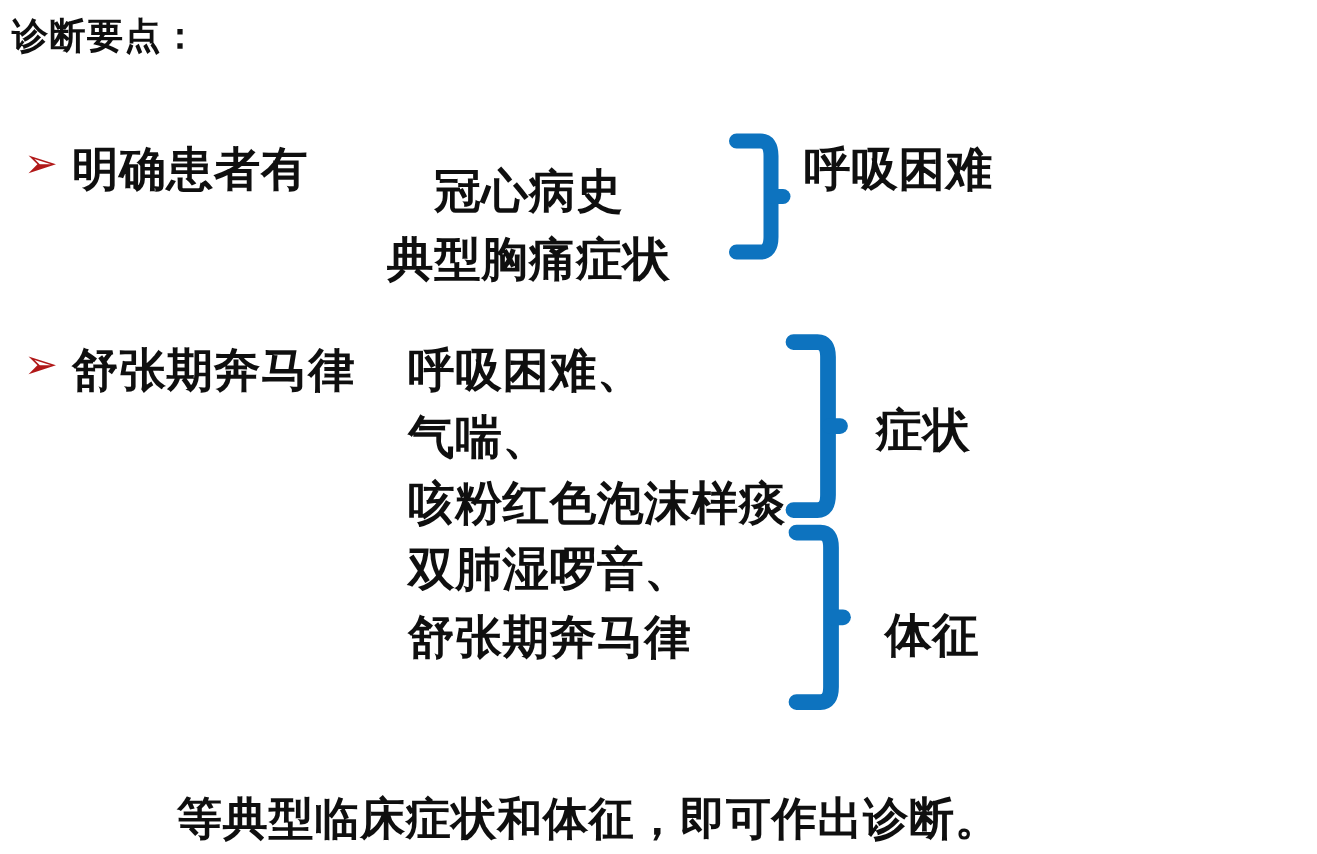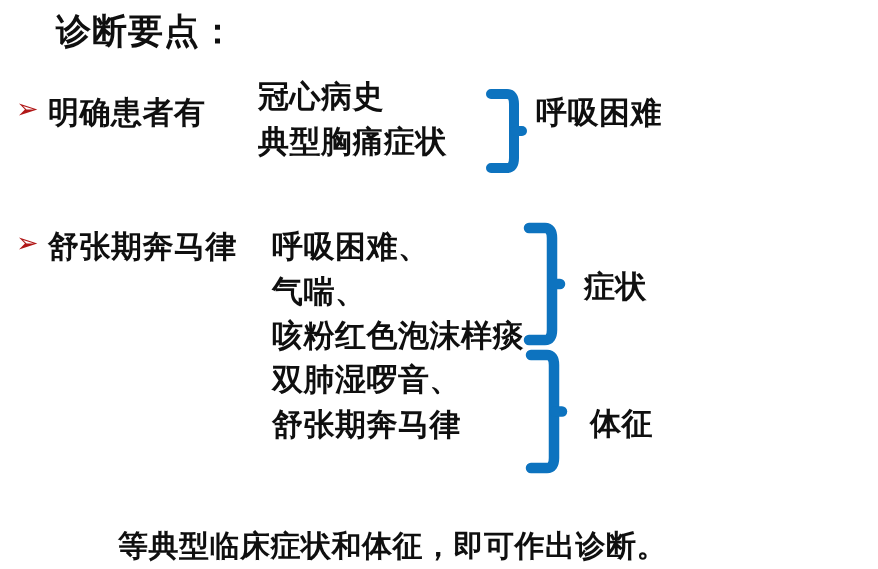--- a/index.html
+++ b/index.html
@@ -12,23 +12,22 @@
     width: 878px;
     height: 569px;
     background: #ffffff;
     overflow: hidden;
     font-family: "Liberation Sans", "DejaVu Sans", sans-serif;
     font-weight: bold;
     color: var(--text_black, #0f0f0f);
   }
   .abs { position: absolute; white-space: nowrap; }
   .title {
-    font-size: 35px;
+    font-size: 24px;
     letter-spacing: 1px;
-    margin-left: 48px;
   }
   .body-text {
     font-size: 31px;
     letter-spacing: 0.5px;
   }
   .footer-text {
     font-size: 30px;
     letter-spacing: 0.5px;
     margin-left: 14px;
   }
@@ -47,21 +46,21 @@
 <body>
 
 <div id="slide">
 
   <div class="abs title" style="left:8px; top:8px;">诊断要点：</div>
 
   <div class="abs bullet-arrow" style="left:16px; top:96px;">➢</div>
 
   <div class="abs body-text" style="left:48px; top:92px;text-align:center;">明确患者有</div>
 
-  <div class="abs body-text stack lh45" style="left:258px; top:76px;">
+  <div class="abs body-text stack lh45" style="left:258px; top:107px;text-align:center;">
     <div>冠心病史</div>
     <div>典型胸痛症状</div>
   </div>
 
   <div class="abs brace" style="left:484px; top:88px;">
     <svg width="44" height="86" viewBox="0 0 44 86" fill="none" stroke="currentColor" stroke-width="10" stroke-linecap="round" stroke-linejoin="round">
       <path d="M7,6 L23,6 Q30,6 30,16 L30,70 Q30,80 23,80 L7,80"></path>
       <path d="M31,43 L38,43"></path>
     </svg>
   </div>

